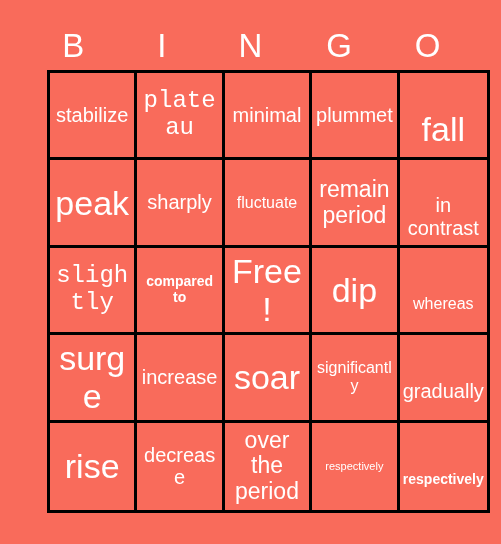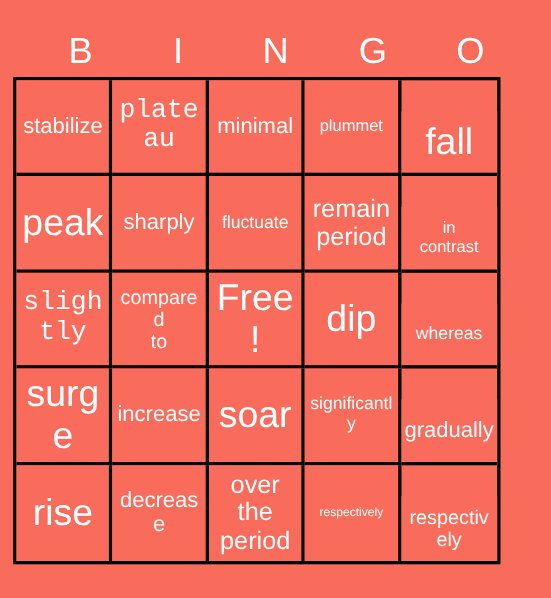--- a/index.html
+++ b/index.html
@@ -34,21 +34,21 @@
     align-items: center;
     justify-content: center;
     color: #ffffff;
     font-size: 33px;
     font-weight: 400;
     line-height: 1;
     letter-spacing: 0px;
   }
   .grid {
     position: absolute;
-    left: 12px;
+    left: 47px;
     top: 70px;
     width: 443px;
     height: 443px;
     box-sizing: border-box;
     border: 3px solid #000000;
     display: grid;
     grid-template-columns: repeat(5, 1fr);
     grid-template-rows: repeat(5, 1fr);
   }
   .cell {
@@ -76,23 +76,23 @@
     font-weight: 400;
     word-wrap: break-word;
     white-space: pre-line;
     display: block;
     width: 100%;
   }
   .sz-xxl { font-size: 34px; }
   .sz-lg  { font-size: 24px; font-family: Liberation Mono, monospace; }
   .sz-ml  { font-size: 23px; }
   .sz-md  { font-size: 20px; }
-  .sz-sm  { font-size: 15px; }
+  .sz-sm  { font-size: 20px; }
   .sz-xs  { font-size: 16px; }
-  .sz-xxs { font-size: 18px; }
+  .sz-xxs { font-size: 14px; font-weight: bold; }
   .sz-tiny{ font-size: 16px; }
   .sz-micro { font-size: 11px; }
 </style>
 </head>
 <body>
 
 <div class="card">
 
   <div class="header-row">
     <div class="header-cell">B</div>

